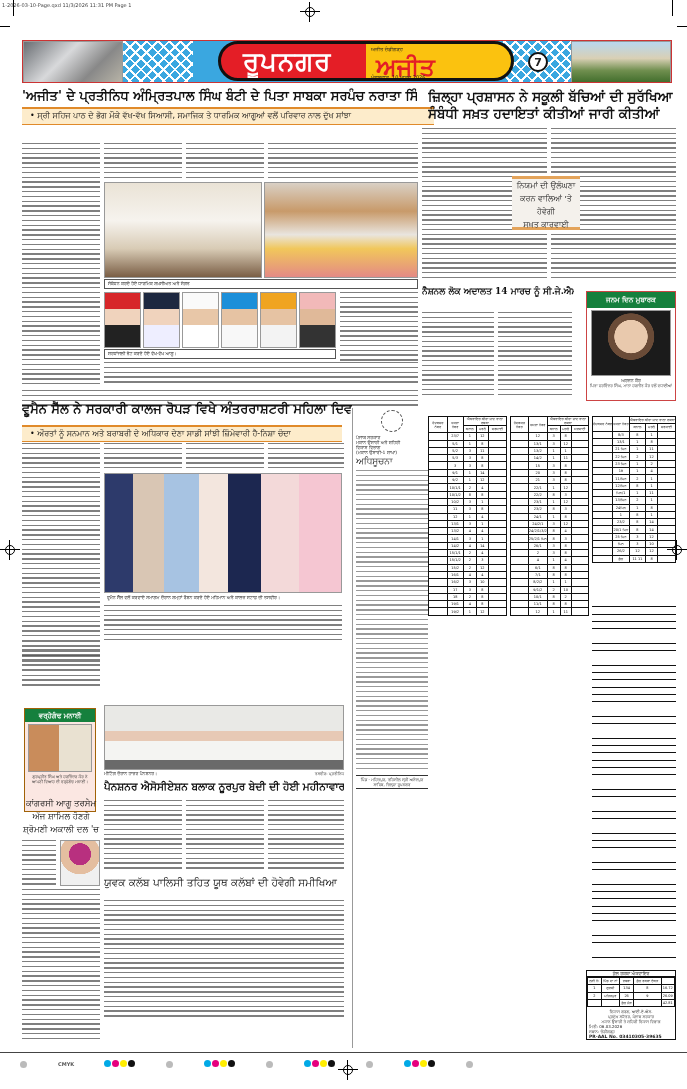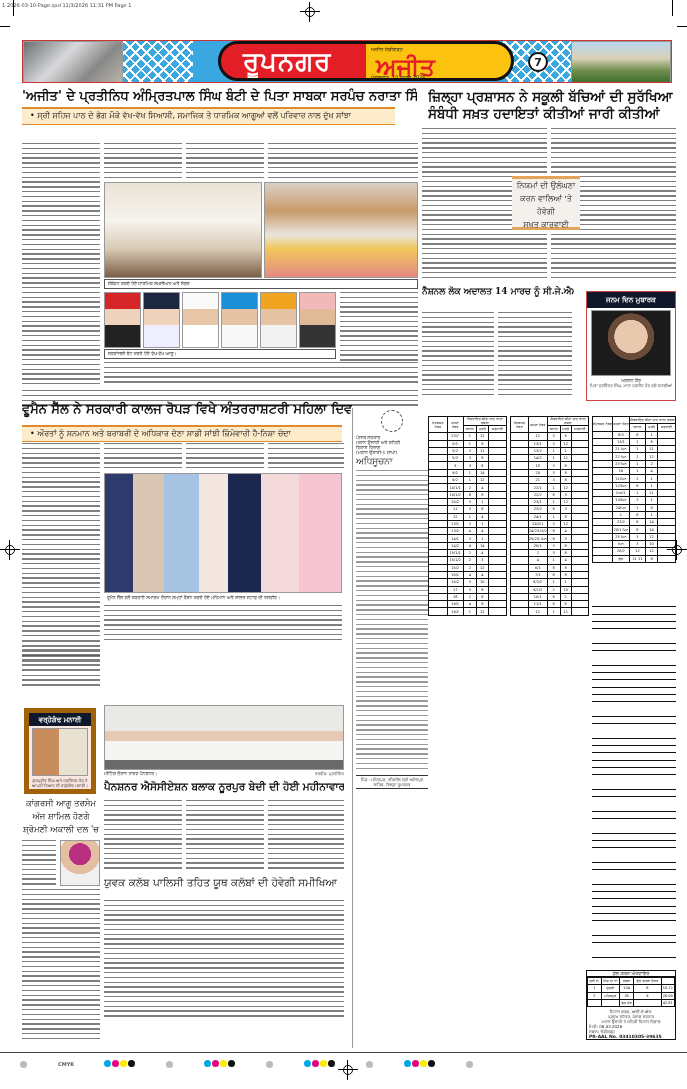--- a/index.html
+++ b/index.html
@@ -22,21 +22,21 @@
 .pill .t2{position:absolute;left:155px;top:8px;font-size:24px;font-weight:bold;color:#e41e26;font-family:"DejaVu Serif",serif}
 .pill .sub{position:absolute;left:150px;top:2px;font-size:5px;color:#222}
 .pill .date{position:absolute;left:150px;top:30px;font-size:5px;color:#222}
 .pgnum{position:absolute;left:505px;top:11px;width:20px;height:20px;border:2px solid #111;border-radius:50%;background:#fff;font-size:11px;font-weight:bold;text-align:center;line-height:17px}
 
 .hl{font-family:"DejaVu Serif",serif;font-weight:bold;color:#111;white-space:nowrap;overflow:hidden}
 .deck{background:#fdeccb;border-top:2px solid #e08a2a;border-bottom:1px solid #e08a2a;font-size:8px;padding:2px 8px;color:#111;white-space:nowrap;overflow:hidden}
 .txtcol{background:repeating-linear-gradient(180deg,#555 0 1.4px,transparent 1.4px 4.8px);opacity:.75}
 .photo{background:#ccc;border:1px solid #999;overflow:hidden}
 .cap{font-size:4.5px;color:#111;border:1px solid #555;padding:1px 3px;background:#fff;white-space:nowrap;overflow:hidden}
-.box-title{background:#0f172a;color:#fff;font-weight:bold;text-align:center;font-family:"DejaVu Serif",serif}
+.box-title{background:#15803d;color:#fff;font-weight:bold;text-align:center;font-family:"DejaVu Serif",serif}
 .pullq{border-top:3px solid #e3a35a;border-bottom:3px solid #e3a35a;background:#f4f1ec;font-size:8px;text-align:center;line-height:13px;font-family:"DejaVu Serif",serif}
 
 table{border-collapse:collapse;font-size:3.5px;width:100%}
 td,th{border:0.6px solid #111;height:7.3px;text-align:center;padding:0;color:#111;font-weight:normal}
 .tbl{overflow:hidden}
 .colorbar span{display:inline-block;width:7px;height:7px;border-radius:50%;margin-right:1px}
 .grey{display:inline-block;width:24px;height:6px;border-radius:3px;background:#bbb}
 .vline{background:#999;width:1px}
 .hline{background:#999;height:1px}
 </style>
@@ -69,21 +69,21 @@
     <div class="t1">ਰੂਪਨਗਰ</div>
     <div class="sub">ਅਜੀਤ ਚੰਡੀਗੜ੍ਹ</div>
     <div class="t2">ਅਜੀਤ</div>
     <div class="date">ਮੰਗਲਵਾਰ, 10 ਮਾਰਚ 2026</div>
   </div>
   <div class="pgnum">7</div>
   <div class="photo pr"></div>
 </div>
 
 <div class="abs hl" style="left:22px;top:88px;width:395px;font-size:13px;height:18px">'ਅਜੀਤ' ਦੇ ਪ੍ਰਤੀਨਿਧ ਅੰਮ੍ਰਿਤਪਾਲ ਸਿੰਘ ਬੰਟੀ ਦੇ ਪਿਤਾ ਸਾਬਕਾ ਸਰਪੰਚ ਨਰਾਤਾ ਸਿੰਘ ਨੂੰ ਸ਼ਰਧਾਂਜਲੀ</div>
-<div class="abs deck" style="left:22px;top:107px;width:373px;height:18px">• ਸ੍ਰੀ ਸਹਿਜ ਪਾਠ ਦੇ ਭੋਗ ਮੌਕੇ ਵੱਖ-ਵੱਖ ਸਿਆਸੀ, ਸਮਾਜਿਕ ਤੇ ਧਾਰਮਿਕ ਆਗੂਆਂ ਵਲੋਂ ਪਰਿਵਾਰ ਨਾਲ ਦੁੱਖ ਸਾਂਝਾ</div>
+<div class="abs deck" style="left:22px;top:107px;width:412px;height:18px">• ਸ੍ਰੀ ਸਹਿਜ ਪਾਠ ਦੇ ਭੋਗ ਮੌਕੇ ਵੱਖ-ਵੱਖ ਸਿਆਸੀ, ਸਮਾਜਿਕ ਤੇ ਧਾਰਮਿਕ ਆਗੂਆਂ ਵਲੋਂ ਪਰਿਵਾਰ ਨਾਲ ਦੁੱਖ ਸਾਂਝਾ</div>
 
 <div class="abs txtcol" style="left:22px;top:143px;width:78px;height:243px"></div>
 <div class="abs txtcol" style="left:104px;top:143px;width:78px;height:36px"></div>
 <div class="abs txtcol" style="left:186px;top:143px;width:78px;height:36px"></div>
 <div class="abs txtcol" style="left:268px;top:143px;width:78px;height:36px"></div>
 <div class="abs txtcol" style="left:346px;top:143px;width:72px;height:36px"></div>
 
 <div class="abs photo" style="left:104px;top:182px;width:158px;height:96px;background:linear-gradient(180deg,#eae3d6 0%,#f6f3ee 40%,#d8cbb5 70%,#7a5e45 100%)"></div>
 <div class="abs photo" style="left:264px;top:182px;width:154px;height:96px;background:linear-gradient(180deg,#d9d0c5 0%,#c89a6a 30%,#e9e5df 55%,#f1c75b 70%,#e48a85 100%)"></div>
 <div class="abs cap" style="left:104px;top:279px;width:314px;height:10px">ਸੰਬੋਧਨ ਕਰਦੇ ਹੋਏ ਧਾਰਮਿਕ ਸ਼ਖ਼ਸੀਅਤ ਅਤੇ ਸੰਗਤ</div>
@@ -124,21 +124,21 @@
 <div class="abs deck" style="left:22px;top:425px;width:320px;height:17px">• ਔਰਤਾਂ ਨੂੰ ਸਨਮਾਨ ਅਤੇ ਬਰਾਬਰੀ ਦੇ ਅਧਿਕਾਰ ਦੇਣਾ ਸਾਡੀ ਸਾਂਝੀ ਜ਼ਿੰਮੇਵਾਰੀ ਹੈ-ਨਿਸ਼ਾ ਚੰਦਾ</div>
 <div class="abs txtcol" style="left:22px;top:443px;width:78px;height:230px"></div>
 <div class="abs txtcol" style="left:104px;top:443px;width:78px;height:27px"></div>
 <div class="abs txtcol" style="left:186px;top:443px;width:78px;height:27px"></div>
 <div class="abs txtcol" style="left:268px;top:443px;width:76px;height:27px"></div>
 <div class="abs photo" style="left:104px;top:473px;width:238px;height:120px;background:linear-gradient(90deg,#2d3a6b 0 12%,#d9c6b4 12% 25%,#a7c3e2 25% 40%,#f3e6de 40% 52%,#1c2750 52% 66%,#f3d9d9 66% 82%,#f5c6d2 82%)"></div>
 <div class="abs cap" style="left:104px;top:594px;width:238px;height:9px;border:none">ਵੂਮੈਨ ਸੈੱਲ ਵਲੋਂ ਕਰਵਾਏ ਸਮਾਗਮ ਦੌਰਾਨ ਸ਼ਮ੍ਹਾਂ ਰੌਸ਼ਨ ਕਰਦੇ ਹੋਏ ਮਹਿਮਾਨ ਅਤੇ ਕਾਲਜ ਸਟਾਫ਼ ਦੀ ਤਸਵੀਰ।</div>
 <div class="abs txtcol" style="left:104px;top:605px;width:238px;height:36px"></div>
 <div class="abs txtcol" style="left:22px;top:641px;width:78px;height:45px"></div>
 
-<div class="abs" style="left:24px;top:708px;width:72px;height:86px;border:5px solid #a16207;background:#fbe7e2">
+<div class="abs" style="left:24px;top:708px;width:72px;height:104px;border:1px solid #a16207;background:#fbe7e2">
   <div class="box-title" style="font-size:7px;height:13px;line-height:13px">ਵਰ੍ਹੇਗੰਢ ਮਨਾਈ</div>
   <div class="photo" style="margin:2px 3px;height:48px;background:linear-gradient(90deg,#c98c5b 0 48%,#e9e1d1 48%)"></div>
   <div style="font-size:4px;text-align:center;padding:0 2px;line-height:5px">ਗੁਰਪ੍ਰੀਤ ਸਿੰਘ ਅਤੇ ਹਰਜਿੰਦਰ ਕੌਰ ਨੇ ਆਪਣੀ ਵਿਆਹ ਦੀ ਵਰ੍ਹੇਗੰਢ ਮਨਾਈ।</div>
 </div>
 
 <div class="abs" style="left:22px;top:798px;width:78px;text-align:center">
   <div class="hl" style="font-size:8.5px;font-weight:normal;height:13px">ਕਾਂਗਰਸੀ ਆਗੂ ਤਰਸੇਮ</div>
   <div class="hl" style="font-size:8.5px;font-weight:normal;height:13px">ਅੱਜ ਸ਼ਾਮਿਲ ਹੋਣਗੇ</div>
   <div class="hl" style="font-size:8.5px;font-weight:normal;height:13px">ਸ਼੍ਰੋਮਣੀ ਅਕਾਲੀ ਦਲ 'ਚ</div>
 </div>

